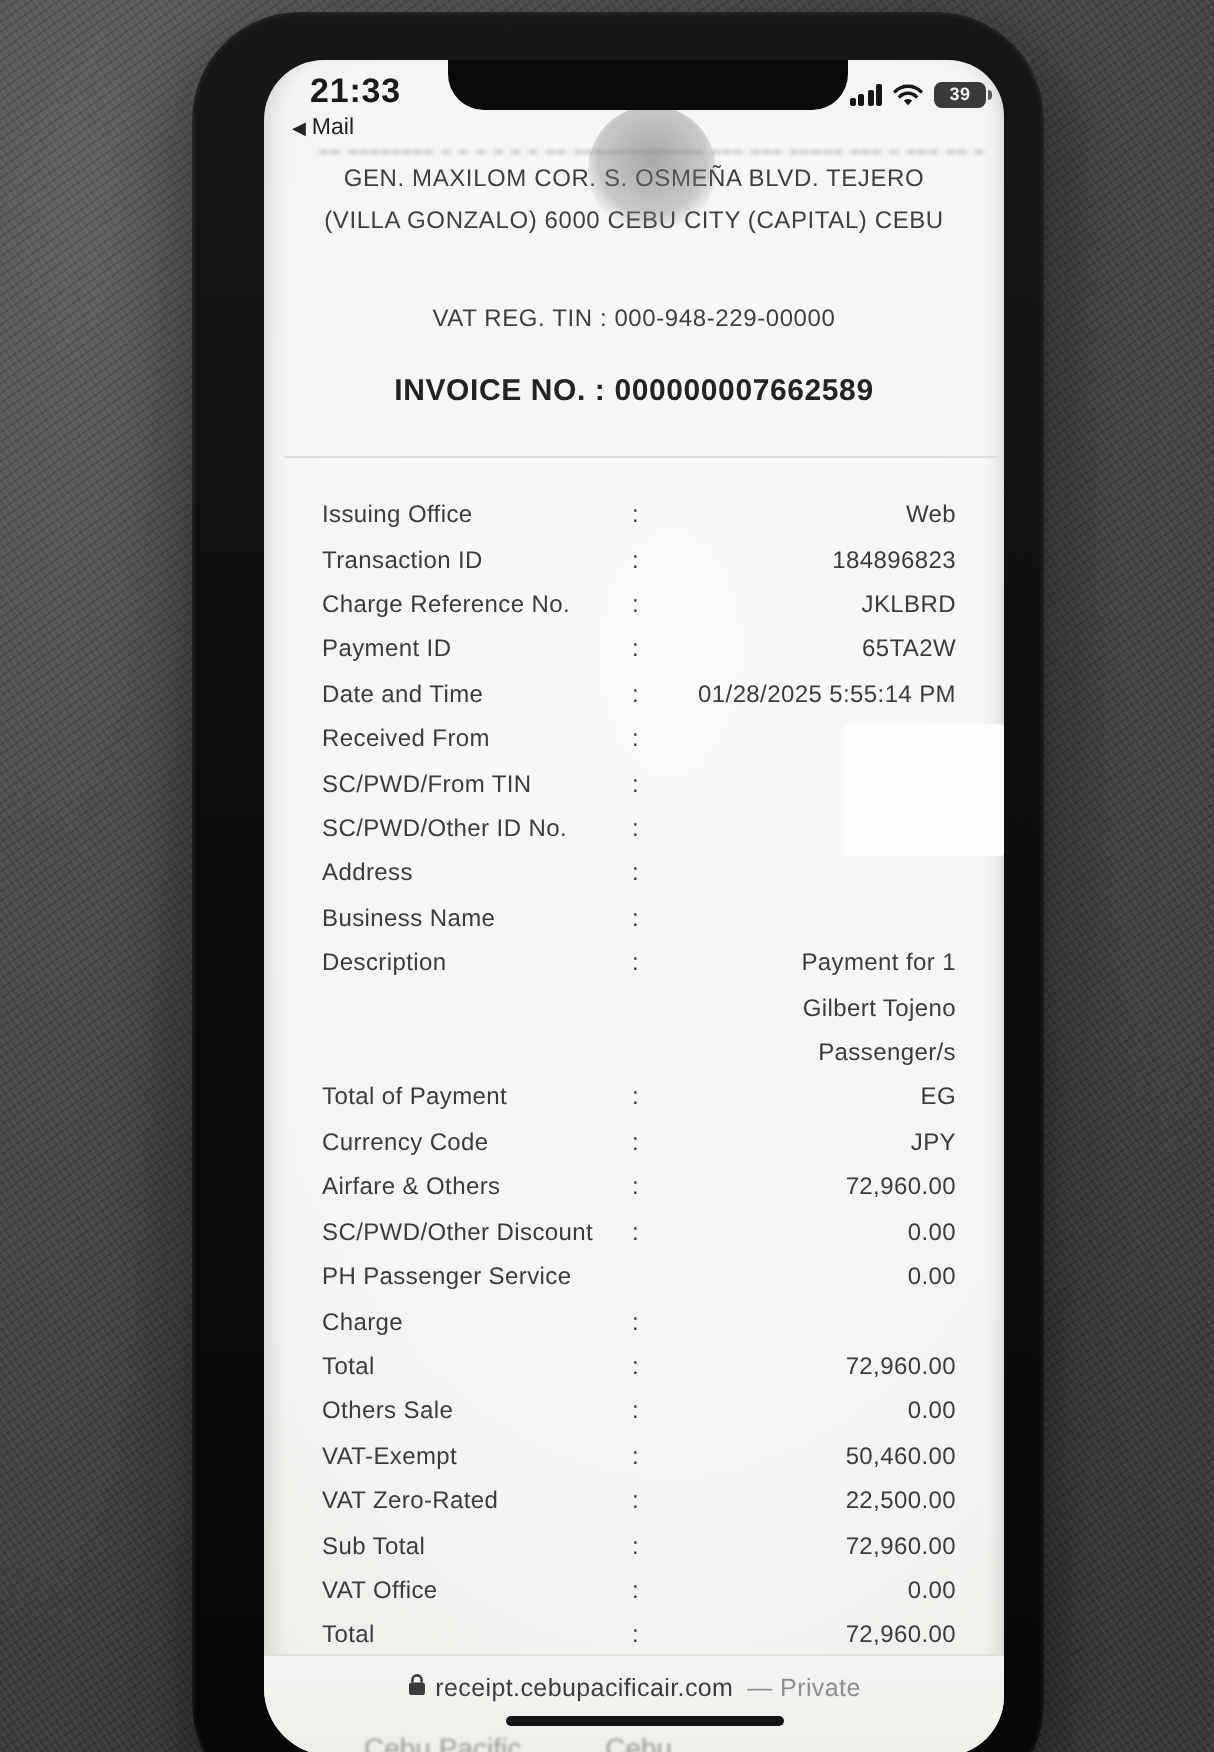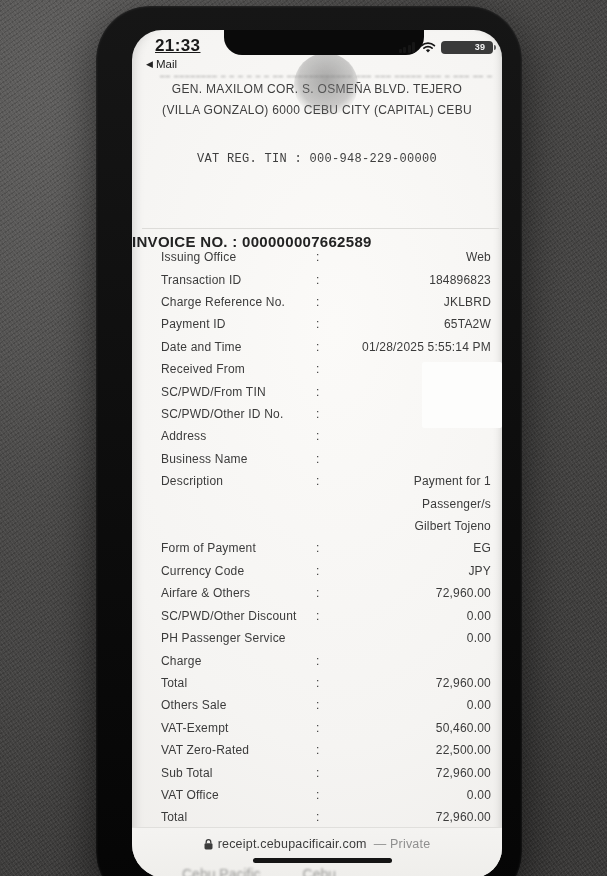--- a/index.html
+++ b/index.html
@@ -27,58 +27,58 @@
     border-radius:30px 28px 30px 34px;overflow:hidden;
     background:radial-gradient(120% 90% at 55% 35%, #fbfaf8 0%, #f5f4f2 55%, #eceae7 100%);
     box-shadow:inset 10px 0 12px -9px rgba(0,0,0,.16), inset -8px 0 10px -8px rgba(0,0,0,.18);
   }
   .notch{
     position:absolute;top:0;left:calc(50% - 93px);width:200px;height:25px;
     background:#0a0a0a;border-radius:0 0 18px 18px;z-index:6;
   }
   .soft{filter:blur(.2px);}
   
-  .time{position:absolute;left:23px;top:6px;font-size:17px;font-weight:700;color:#1a1a1a;letter-spacing:.4px;z-index:7;text-decoration:underline;}
+  .time{position:absolute;left:23px;top:6px;font-size:17px;font-weight:700;color:#1a1a1a;letter-spacing:.4px;z-index:7;}
   .back-mail{position:absolute;left:14px;top:28px;font-size:11.5px;color:#222;z-index:7;display:flex;align-items:center;gap:3px;}
   .back-chevron{font-size:9px;line-height:1;}
   .status-icons{position:absolute;right:9px;top:11px;display:flex;align-items:center;gap:5px;z-index:7;}
   .sig{display:flex;align-items:flex-end;gap:1.5px;}
   .sig i{display:block;width:3px;background:#161616;border-radius:1px;}
   .wifi svg{display:block;}
   .batt{position:relative;width:26px;height:13px;border-radius:4px;background:#3a3a3a;color:#f2f2f2;
-    font-size:9px;font-weight:700;text-align:center;line-height:13.5px;letter-spacing:.3px;padding-left:26px;}
+    font-size:9px;font-weight:700;text-align:center;line-height:13.5px;letter-spacing:.3px;}
   .batt::after{content:"";position:absolute;right:-3px;top:4px;width:2px;height:5px;background:#5c5c5c;border-radius:0 2px 2px 0;}
   
   .blurline{
     position:absolute;top:41px;left:28px;right:10px;height:10px;
     font-size:8px;color:#4e4e4e;letter-spacing:1px;white-space:nowrap;overflow:hidden;
     filter:blur(1.1px);
   }
   .addr{position:absolute;top:49px;left:0;right:0;text-align:center;font-size:12px;line-height:20.5px;color:#3e3e3e;letter-spacing:.3px;}
-  .vat{position:absolute;top:122px;left:0;right:0;text-align:center;font-size:12px;color:#3e3e3e;letter-spacing:.3px;font-family:Liberation Mono, monospace;}
-  .inv{position:absolute;top:157px;left:0;right:0;font-size:15px;font-weight:700;color:#232323;letter-spacing:.3px;margin-top:46px;}
+  .vat{position:absolute;top:122px;left:0;right:0;text-align:center;font-size:12px;color:#3e3e3e;letter-spacing:.3px;}
+  .inv{position:absolute;top:157px;left:0;right:0;text-align:center;font-size:15px;font-weight:700;color:#232323;letter-spacing:.3px;}
   .divider{position:absolute;top:198px;left:10px;right:3px;height:1px;background:#dddcd9;}
   .redact{position:absolute;left:290px;top:332px;width:80px;height:66px;background:#fdfdfc;border-radius:2px;}
-  .rows{position:absolute;top:216px;left:0;right:4px;}
+  .rows{position:absolute;top:216px;left:0;right:17px;}
   .row{position:relative;height:22.42px;font-size:12px;color:#3b3b3b;letter-spacing:.2px;}
   .row .lbl{position:absolute;left:29px;top:50%;transform:translateY(-50%);white-space:nowrap;}
   .row .col{position:absolute;left:184px;top:50%;transform:translateY(-50%);}
   .row .val{position:absolute;right:7px;top:50%;transform:translateY(-50%);white-space:nowrap;}
   
   .touch-circle{
     position:absolute;left:162px;top:23px;width:64px;height:64px;border-radius:50%;z-index:5;
     background:radial-gradient(circle at 50% 42%, rgba(105,105,105,.55) 0%, rgba(125,125,125,.38) 55%, rgba(140,140,140,0) 74%);
   }
   
   .toolbar{
     position:absolute;left:0;right:0;top:797px;bottom:0;
     background:linear-gradient(180deg,#f4f3f1,#efeeeb);
     border-top:1px solid #e0dfdc;z-index:4;
   }
-  .urlrow{position:absolute;top:9px;left:0;right:0;display:flex;justify-content:center;align-items:center;gap:5px;
+  .urlrow{position:absolute;top:9px;left:0;right:0;display:flex;justify-content:center;align-items:flex-start;gap:5px;
     font-size:12.5px;color:#3c3c3c;letter-spacing:.2px;}
   .urlrow .priv{color:#8f8f8f;margin-left:2px;}
   .home-bar{position:absolute;top:30px;left:calc(50% - 64px);width:139px;height:5px;border-radius:3px;background:#141414;}
   .bottom-hint{position:absolute;top:38px;left:50px;right:0;font-size:14px;color:#9c9c9a;
     filter:blur(.8px);display:flex;gap:42px;white-space:nowrap;}
   .lock svg{display:block;}
 </style>
 </head>
 <body>
 
@@ -184,29 +184,29 @@
           <span class="val"></span>
         </div>
           <div class="row">
           <span class="lbl">Description</span>
           <span class="col">:</span>
           <span class="val">Payment for 1</span>
         </div>
           <div class="row">
           <span class="lbl"></span>
           <span class="col"></span>
-          <span class="val">Passenger/s</span>
+          <span class="val">Gilbert Tojeno</span>
         </div>
           <div class="row">
           <span class="lbl"></span>
           <span class="col"></span>
-          <span class="val">Gilbert Tojeno</span>
-        </div>
-          <div class="row">
-          <span class="lbl">Form of Payment</span>
+          <span class="val">Passenger/s</span>
+        </div>
+          <div class="row">
+          <span class="lbl">Total of Payment</span>
           <span class="col">:</span>
           <span class="val">EG</span>
         </div>
           <div class="row">
           <span class="lbl">Currency Code</span>
           <span class="col">:</span>
           <span class="val">JPY</span>
         </div>
           <div class="row">
           <span class="lbl">Airfare &amp; Others</span>

